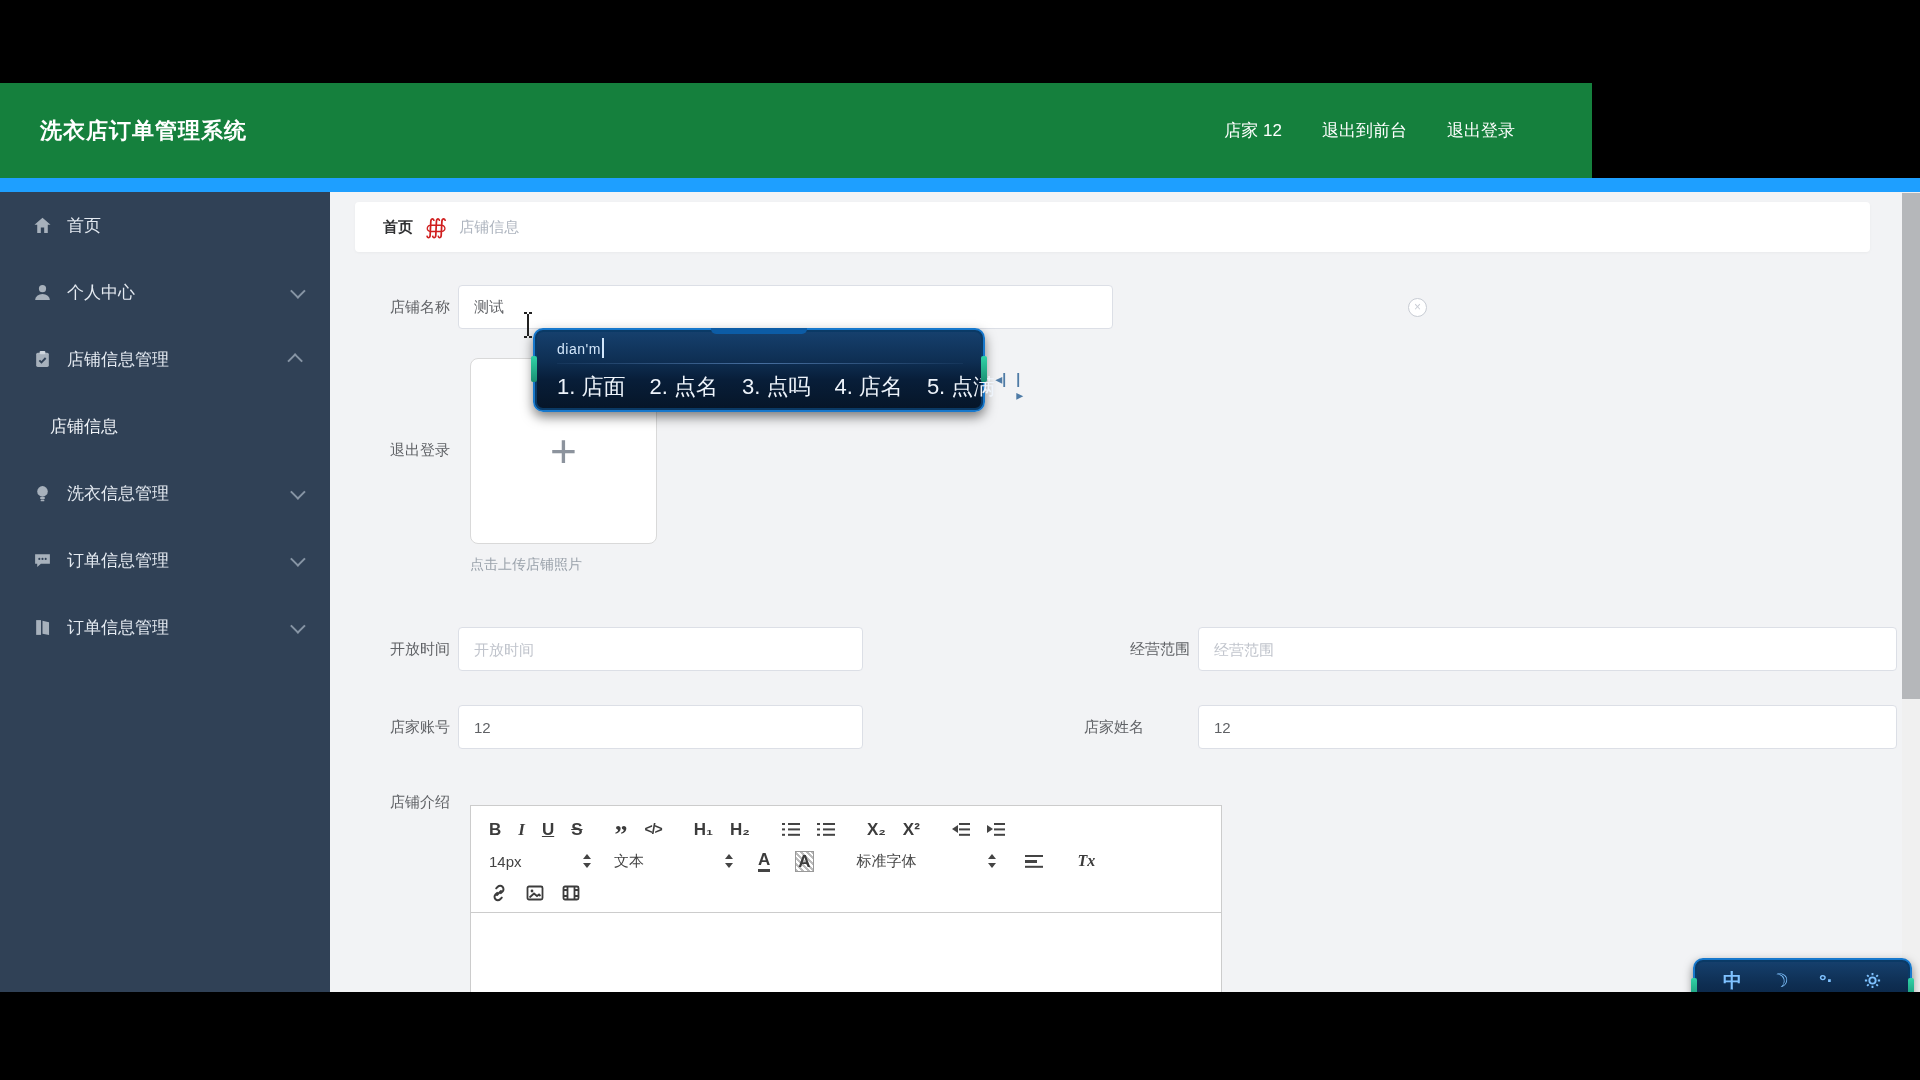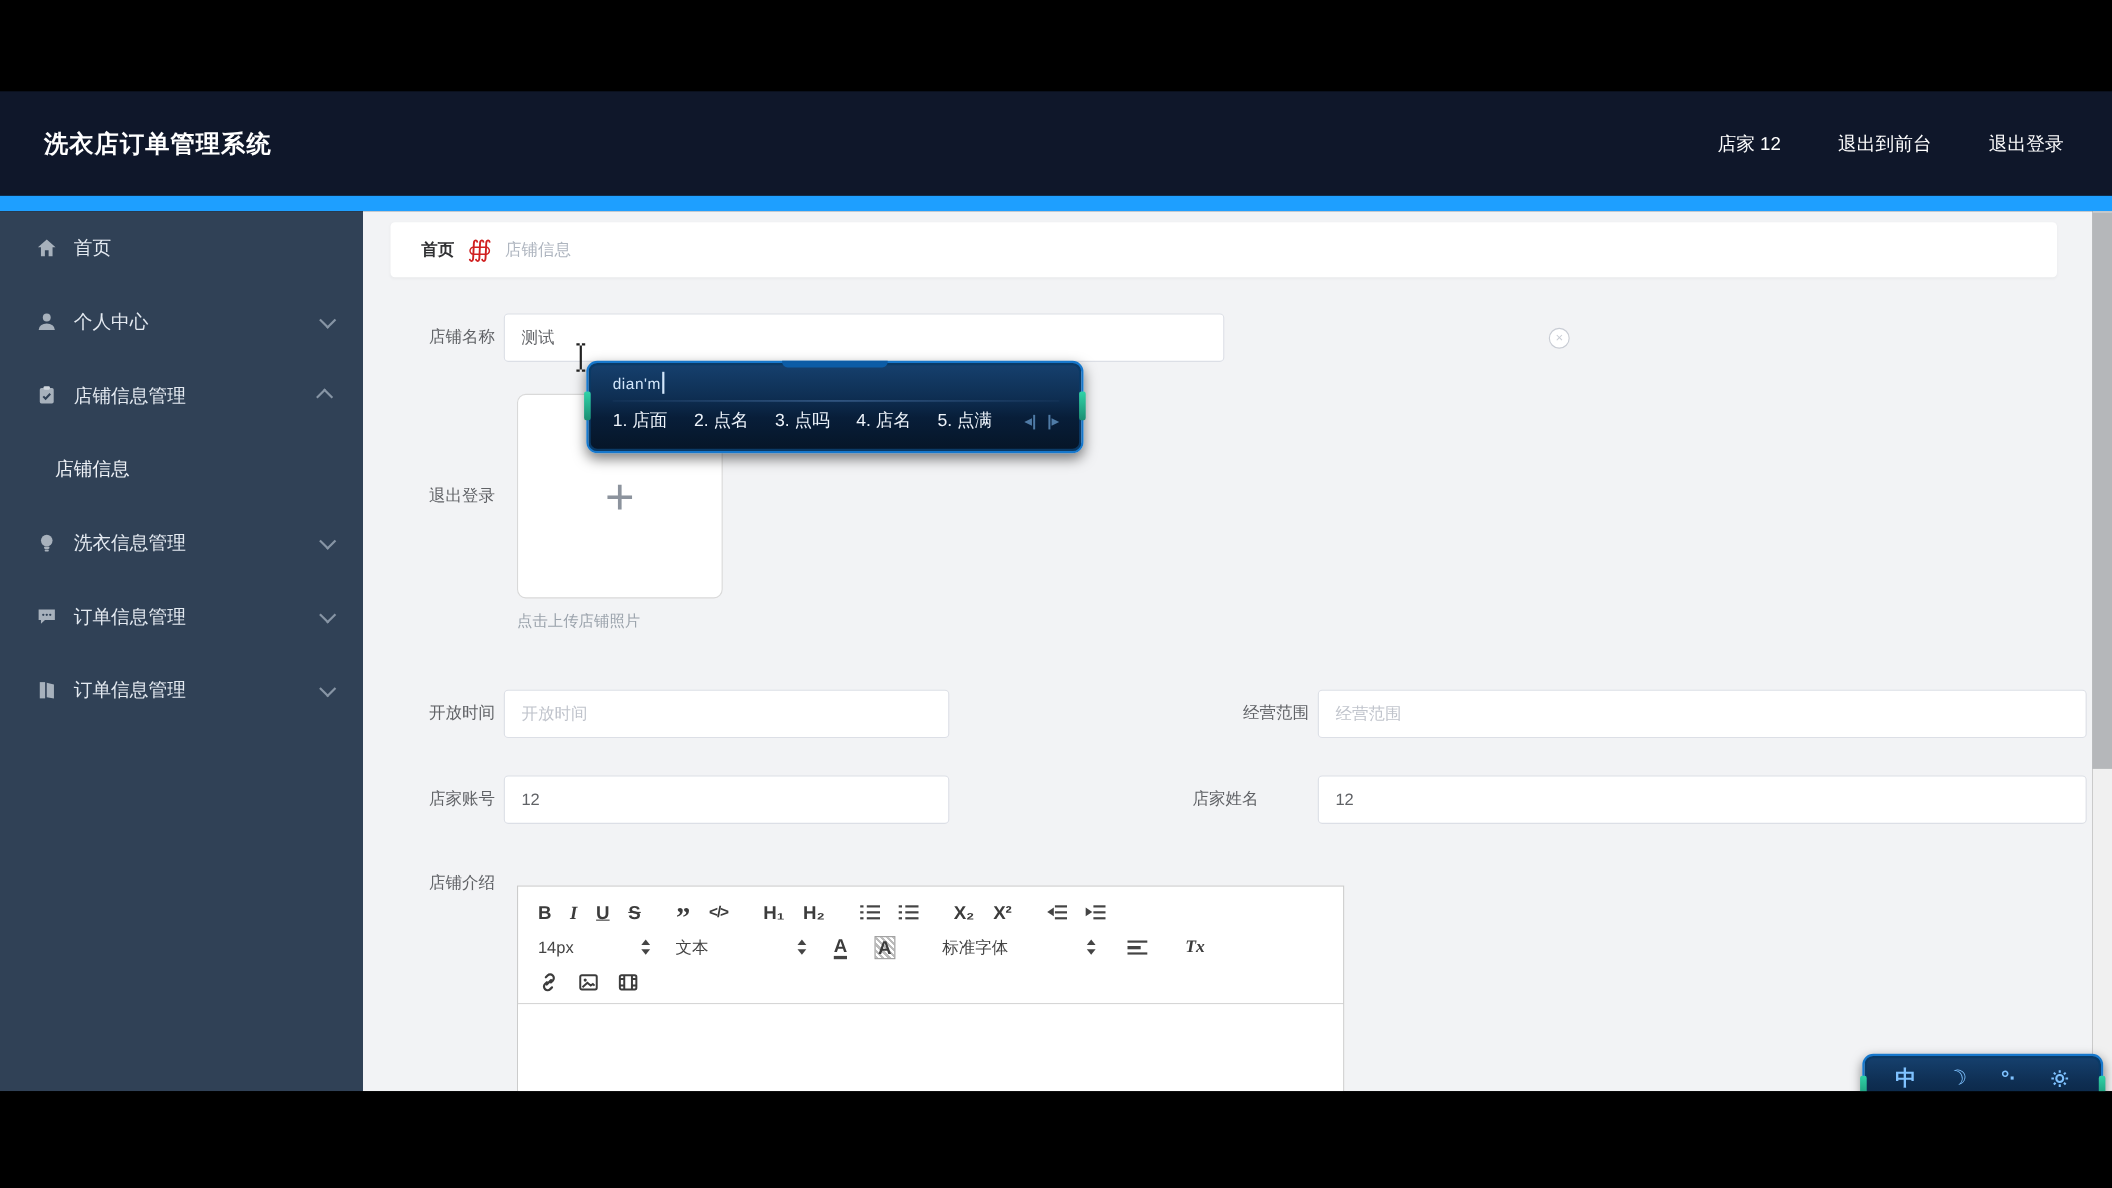--- a/index.html
+++ b/index.html
@@ -2,24 +2,24 @@
 <html><head>
 <meta charset="utf-8">
 <style>
   html,body{margin:0;padding:0;background:#000;}
   #stage{position:relative;width:1920px;height:1080px;background:#000;overflow:hidden;
          font-family:"Liberation Sans","DejaVu Sans",sans-serif;}
   
   .bar-black-top{position:absolute;left:0;top:0;width:1920px;height:83px;background:#000;}
   .bar-black-bottom{position:absolute;left:0;top:992px;width:1920px;height:88px;background:#000;z-index:60;}
   
-  .topbar{position:absolute;left:0;top:83px;width:1920px;height:95px;background:#0f172a;
-          display:flex;align-items:center;justify-content:space-between;box-sizing:border-box;padding:0 44px 0 40px;}
+  .topbar{position:absolute;left:0;top:83px;width:1592px;height:95px;background:#15803d;
+          display:flex;align-items:center;justify-content:space-between;box-sizing:border-box;padding:0 77px 0 40px;}
   .topbar .title{color:#fff;font-size:22px;font-weight:bold;letter-spacing:1px;}
-  .topbar .right{display:flex;align-items:center;gap:52px;}
+  .topbar .right{display:flex;align-items:center;gap:40px;}
   .topbar .right span{color:#fff;font-size:17px;cursor:pointer;}
   .bluebar{position:absolute;left:0;top:178px;width:1920px;height:14px;background:#1e9fff;}
   
   .sidebar{position:absolute;left:0;top:192px;width:330px;height:800px;background:#304156;}
   .menu{list-style:none;margin:0;padding:0;}
   .menu li{height:67px;display:flex;align-items:center;box-sizing:border-box;
            padding:0 28px 0 33px;cursor:pointer;}
   .menu li .micon{width:19px;height:18px;margin-right:15px;flex:0 0 auto;display:flex;align-items:center;}
   .menu li .mlabel{color:#e4eaf1;font-size:17px;}
   .menu li.sub{padding-left:50px;}
@@ -92,21 +92,21 @@
        box-sizing:border-box;padding:8px 20px 6px 22px;}
   .ime::before{content:"";position:absolute;left:50%;top:-2px;transform:translateX(-50%);
        width:96px;height:6px;background:#0c5ca6;border-radius:0 0 5px 5px;}
   .ime .tab{position:absolute;width:6px;height:26px;top:26px;background:linear-gradient(#2fd3a7,#1b8f73);border-radius:2px;}
   .ime .tab.l{left:-4px;} .ime .tab.r{right:-4px;}
   .ime .comp{color:#d2e6fa;font-size:14px;font-weight:normal;letter-spacing:.5px;}
   .ime .caret{display:inline-block;width:2px;height:20px;background:#d2e6fa;vertical-align:-4px;margin-left:1px;}
   .ime .div{height:1px;margin-top:5px;
        background:linear-gradient(90deg,rgba(140,190,255,.06),rgba(140,190,255,.45),rgba(140,190,255,.06));}
   .ime .cands{display:flex;align-items:center;margin-top:7px;}
-  .ime .cand{color:#eef4fb;font-size:16px;margin-right:24px;white-space:nowrap;cursor:pointer;}
+  .ime .cand{color:#eef4fb;font-size:22px;margin-right:24px;white-space:nowrap;cursor:pointer;}
   .ime .pager{margin-left:auto;display:flex;gap:10px;color:#4f7ba6;font-size:14px;font-weight:bold;}
   .ime .pager span{cursor:pointer;}
   
   .imebar{position:absolute;left:1693px;top:958px;width:219px;height:58px;border-radius:10px;z-index:50;
        background:linear-gradient(180deg,#16416f 0%,#0e2e52 45%,#081e39 100%);
        border:2px solid #1778cc;box-shadow:inset 0 0 0 2px #0a3a66,0 4px 10px rgba(0,0,0,.5);
        box-sizing:border-box;display:flex;align-items:flex-start;justify-content:center;gap:30px;padding-top:11px;}
   .imebar::before{content:"";position:absolute;left:-4px;top:18px;width:6px;height:22px;
        background:linear-gradient(#2fd3a7,#1b8f73);border-radius:2px;}
   .imebar::after{content:"";position:absolute;right:-4px;top:18px;width:6px;height:22px;

